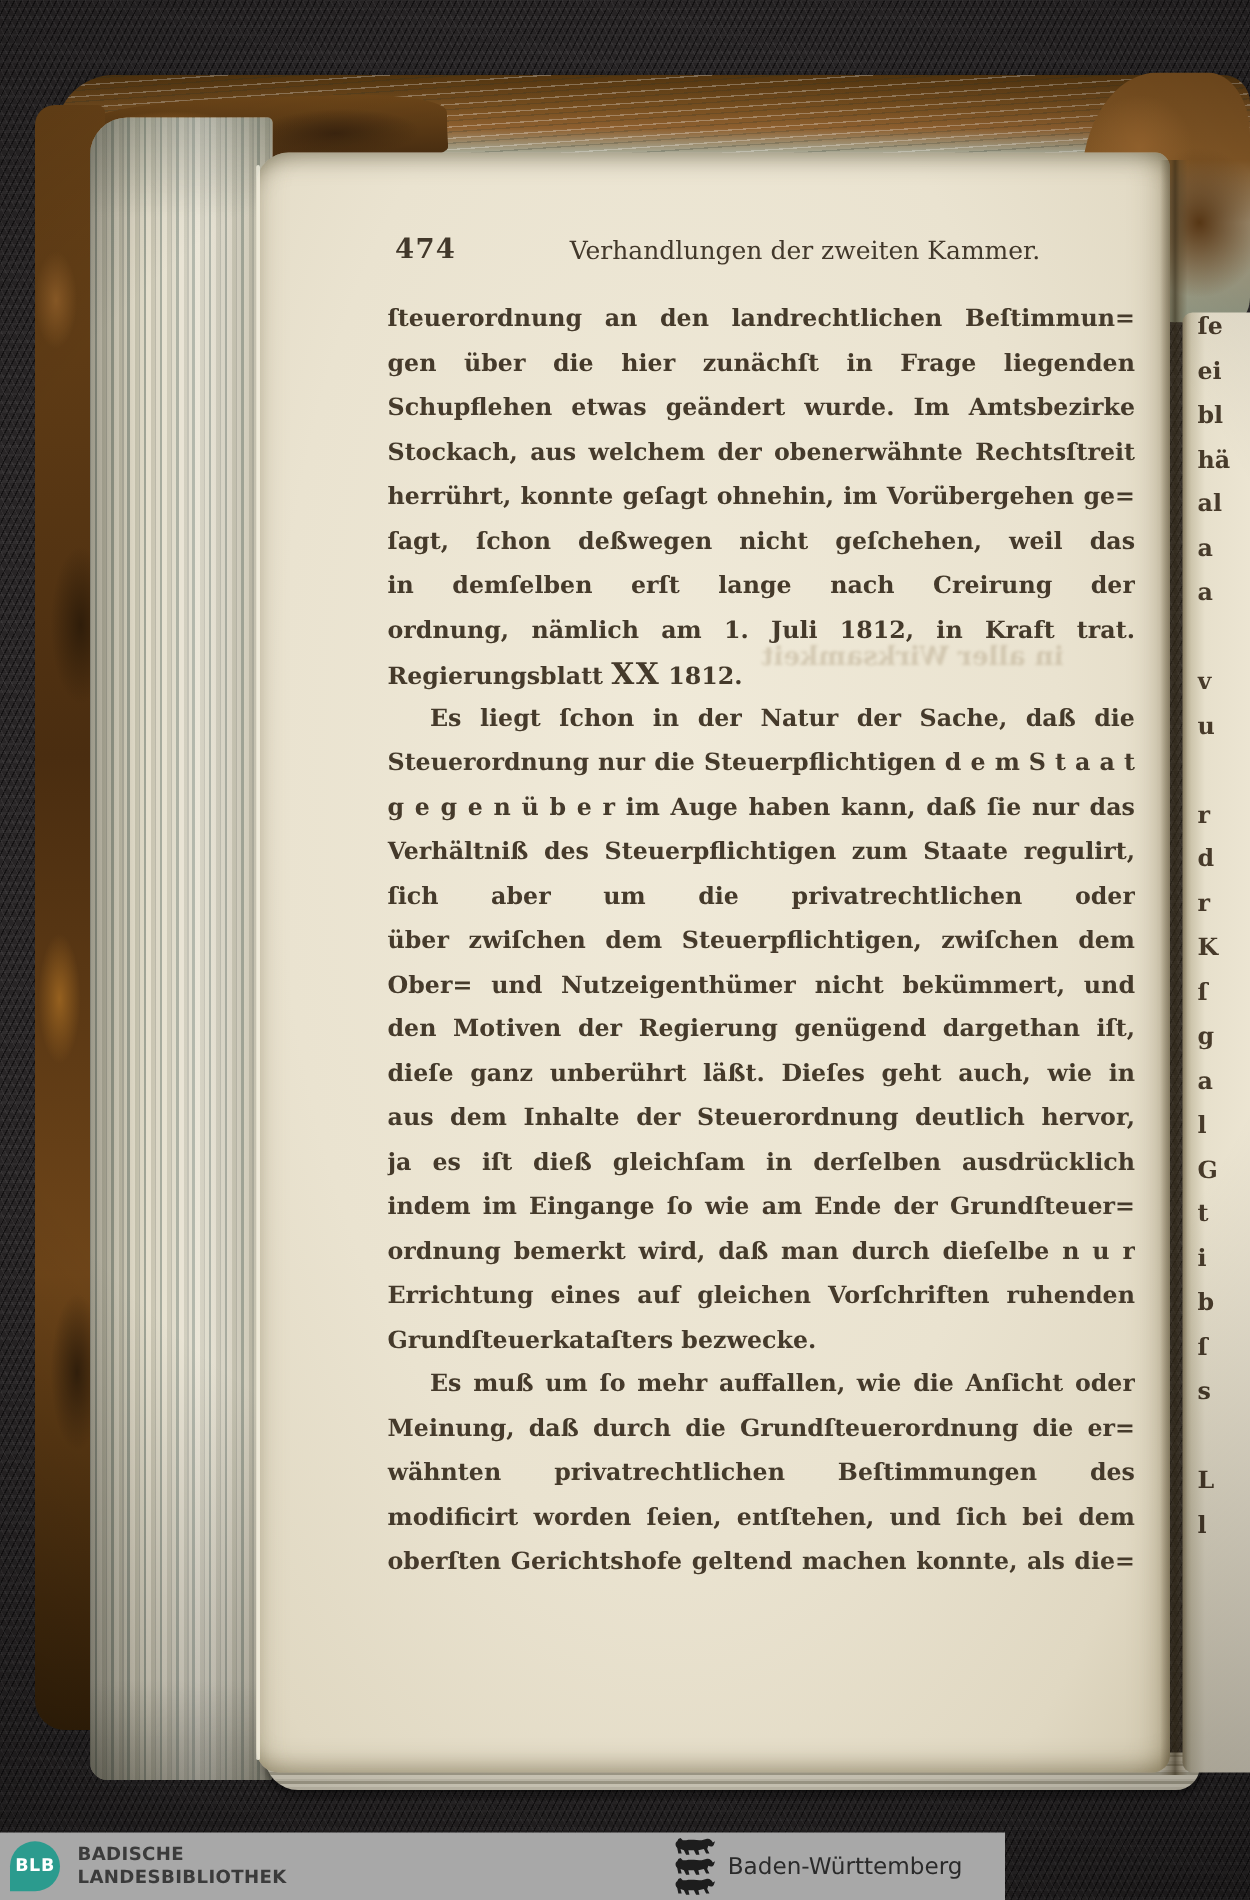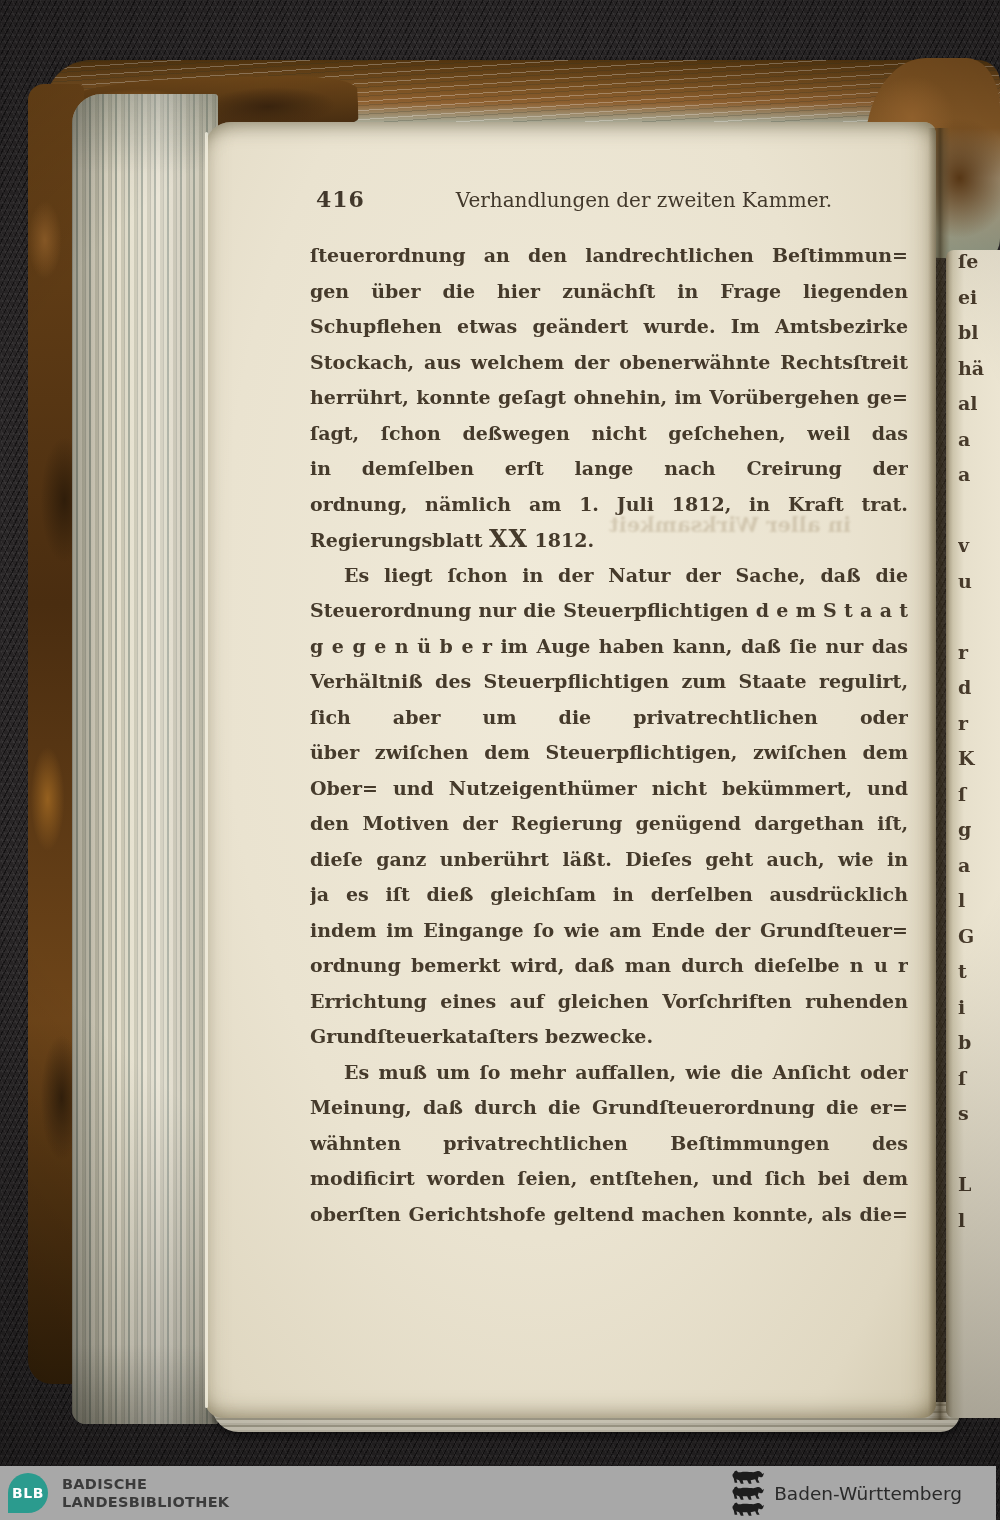--- a/index.html
+++ b/index.html
@@ -94,21 +94,21 @@
   .tline{height:35.5px;line-height:35.5px;overflow:hidden;white-space:nowrap;}
   .tline.fill{text-align:justify;text-align-last:justify;white-space:normal;}
   .tline.indent{padding-left:34px;}
   .caps{font-size:1.25em;letter-spacing:1px;}
 
   .ghost{position:absolute;left:315px;top:390px;width:420px;text-align:center;
     transform:scaleX(-1);filter:blur(1.2px);opacity:.26;color:#8a7450;
     font-size:21px;font-weight:bold;pointer-events:none;}
 
   
-  .footer{position:absolute;left:0;bottom:0;width:996px;height:54px;background:#a8a8a8;
+  .footer{position:absolute;left:0;bottom:0;width:804px;height:54px;background:#a8a8a8;
     z-index:10;display:flex;align-items:center;justify-content:space-between;
     font-family:"DejaVu Sans","Liberation Sans",sans-serif;}
   .footer-left{display:flex;align-items:center;gap:14px;padding-left:8px;}
   .blb-logo{width:40px;height:40px;background:#2b9b8e;border-radius:50% 50% 50% 0;
     display:flex;align-items:center;justify-content:center;}
   .blb-logo span{color:#ffffff;font-weight:bold;font-size:14px;letter-spacing:.5px;}
   .lib-name{color:#3b3b3b;font-weight:bold;font-size:14.5px;line-height:18px;letter-spacing:.3px;}
   .footer-right{display:flex;align-items:center;gap:10px;padding-right:34px;}
   .coat{display:flex;flex-direction:column;gap:1px;}
   .coat svg{display:block;}
@@ -157,21 +157,21 @@
         <div class="frag-row">s</div>
         <div class="frag-row"></div>
         <div class="frag-row">L</div>
         <div class="frag-row">l</div>
         <div class="frag-row"></div>
       </div>
   </div>
 
   <div class="main-page">
     <div class="page-head">
-      <span class="page-num">416</span>
+      <span class="page-num">474</span>
       <span class="running-head">Verhandlungen der zweiten Kammer.</span>
     </div>
     <div class="text-block">
         <div class="tline fill">ſteuerordnung an den landrechtlichen Beſtimmun=</div>
         <div class="tline fill">gen über die hier zunächſt in Frage liegenden</div>
         <div class="tline fill">Schupflehen etwas geändert wurde. Im Amtsbezirke</div>
         <div class="tline fill">Stockach, aus welchem der obenerwähnte Rechtsſtreit</div>
         <div class="tline fill">herrührt, konnte geſagt ohnehin, im Vorübergehen ge=</div>
         <div class="tline fill">ſagt, ſchon deßwegen nicht geſchehen, weil das Landrecht</div>
         <div class="tline fill">in demſelben erſt lange nach Creirung der Grundſteuer=</div>
@@ -179,20 +179,21 @@
         <div class="tline">Regierungsblatt <span class="caps">XX</span> 1812.</div>
         <div class="tline indent fill">Es liegt ſchon in der Natur der Sache, daß die</div>
         <div class="tline fill">Steuerordnung nur die Steuerpflichtigen d e m S t a a t e</div>
         <div class="tline fill">g e g e n ü b e r im Auge haben kann, daß ſie nur das</div>
         <div class="tline fill">Verhältniß des Steuerpflichtigen zum Staate regulirt,</div>
         <div class="tline fill">ſich aber um die privatrechtlichen oder Vertragsverhält=</div>
         <div class="tline fill">über zwiſchen dem Steuerpflichtigen, zwiſchen dem</div>
         <div class="tline fill">Ober= und Nutzeigenthümer nicht bekümmert, und</div>
         <div class="tline fill">den Motiven der Regierung genügend dargethan iſt,</div>
         <div class="tline fill">dieſe ganz unberührt läßt. Dieſes geht auch, wie in</div>
+        <div class="tline fill">aus dem Inhalte der Steuerordnung deutlich hervor,</div>
         <div class="tline fill">ja es iſt dieß gleichſam in derſelben ausdrücklich geſagt,</div>
         <div class="tline fill">indem im Eingange ſo wie am Ende der Grundſteuer=</div>
         <div class="tline fill">ordnung bemerkt wird, daß man durch dieſelbe n u r die</div>
         <div class="tline fill">Errichtung eines auf gleichen Vorſchriften ruhenden</div>
         <div class="tline">Grundſteuerkataſters bezwecke.</div>
         <div class="tline indent fill">Es muß um ſo mehr auffallen, wie die Anſicht oder</div>
         <div class="tline fill">Meinung, daß durch die Grundſteuerordnung die er=</div>
         <div class="tline fill">wähnten privatrechtlichen Beſtimmungen des Landrechts</div>
         <div class="tline fill">modificirt worden ſeien, entſtehen, und ſich bei dem</div>
         <div class="tline fill">oberſten Gerichtshofe geltend machen konnte, als die=</div>

